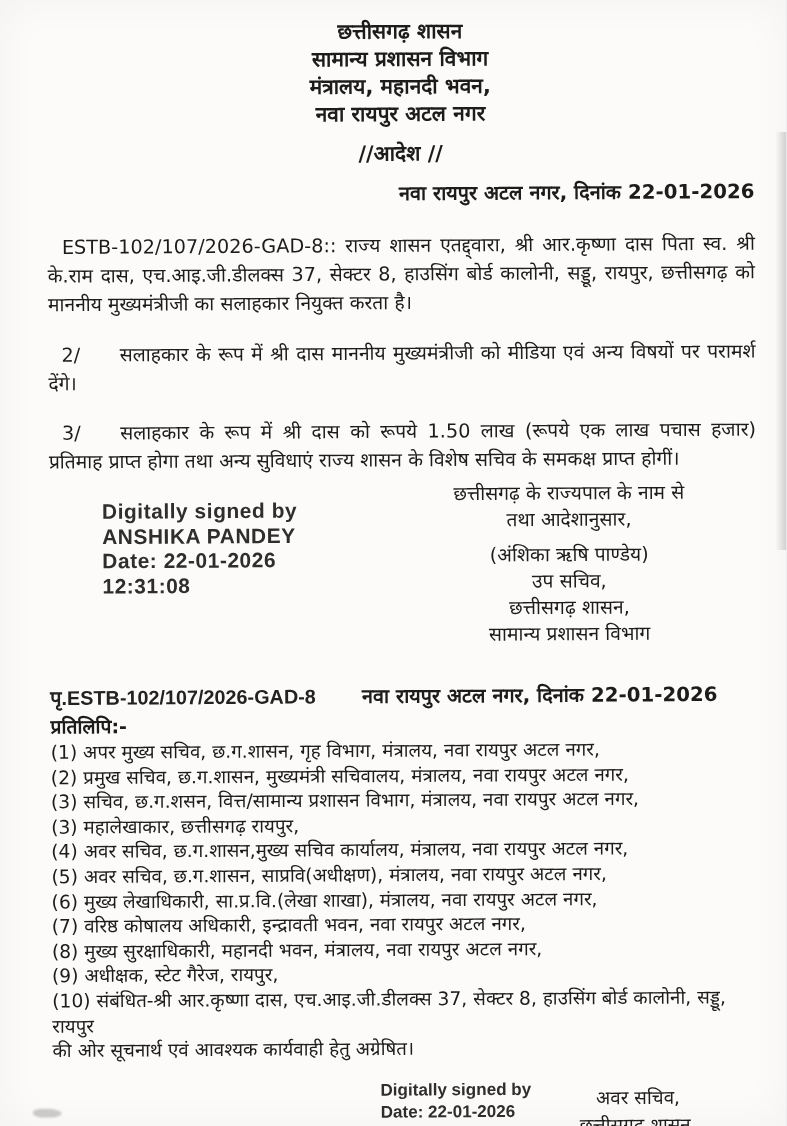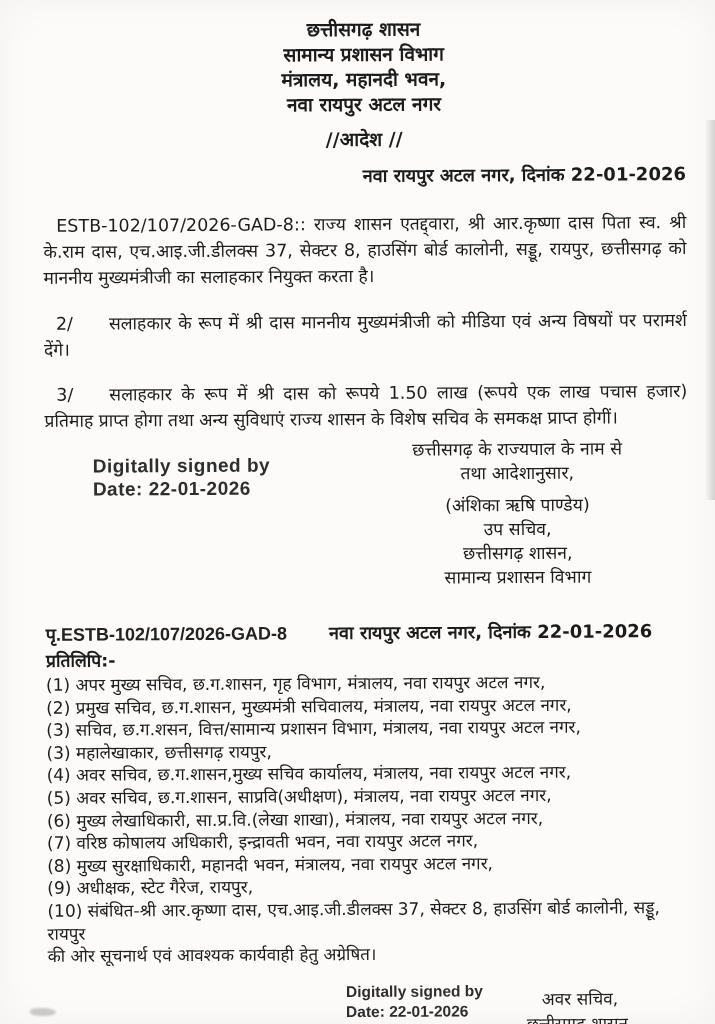--- a/index.html
+++ b/index.html
@@ -195,21 +195,23 @@
 
       <p class="para para1">ESTB-102/107/2026-GAD-8:: राज्य शासन एतद्द्वारा, श्री आर.कृष्णा दास पिता स्व. श्री के.राम दास, एच.आइ.जी.डीलक्स 37, सेक्टर 8, हाउसिंग बोर्ड कालोनी, सड्डू, रायपुर, छत्तीसगढ़ को माननीय मुख्यमंत्रीजी का सलाहकार नियुक्त करता है।</p>
 
       <p class="para para2"><span class="pnum">2/</span><span>सलाहकार के रूप में श्री दास माननीय मुख्यमंत्रीजी को मीडिया एवं अन्य विषयों पर परामर्श देंगे।</span></p>
 
       <p class="para para3"><span class="pnum">3/</span><span>सलाहकार के रूप में श्री दास को रूपये 1.50 लाख (रूपये एक लाख पचास हजार) प्रतिमाह प्राप्त होगा तथा अन्य सुविधाएं राज्य शासन के विशेष सचिव के समकक्ष प्राप्त होगीं।</span></p>
 
       <div class="sig-section">
         <div class="digital-sig1">
           <div>Digitally signed by</div>
+          <div>ANSHIKA PANDEY</div>
           <div>Date: 22-01-2026</div>
+          <div>12:31:08</div>
         </div>
         <div class="authority-block">
           <div>छत्तीसगढ़ के राज्यपाल के नाम से</div>
           <div>तथा आदेशानुसार,</div>
         </div>
         <div class="signer-block1">
           <div>(अंशिका ऋषि पाण्डेय)</div>
           <div>उप सचिव,</div>
           <div>छत्तीसगढ़ शासन,</div>
           <div>सामान्य प्रशासन विभाग</div>

